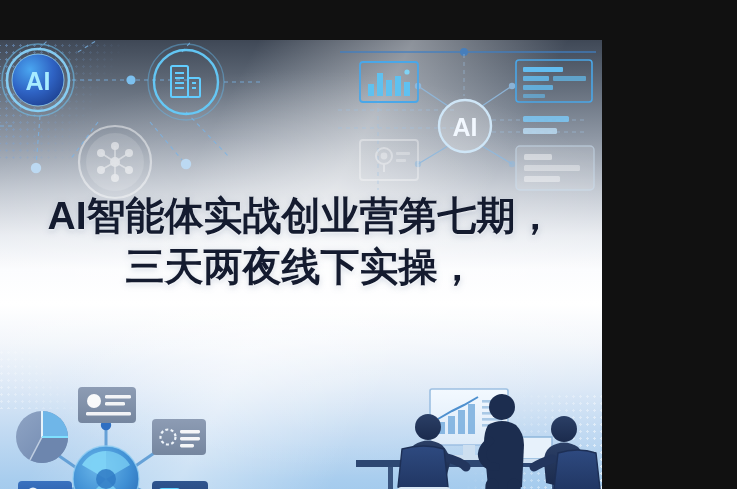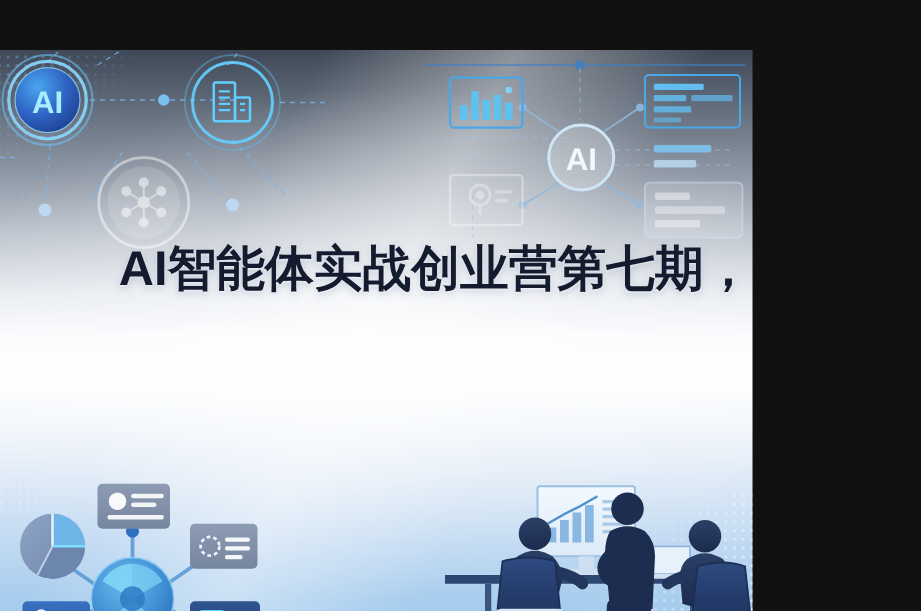--- a/index.html
+++ b/index.html
@@ -43,21 +43,21 @@
   .dots-tl{left:-4px;top:2px;width:130px;height:120px;color:rgba(120,165,220,.55);
     -webkit-mask-image:linear-gradient(115deg,#000 5%,transparent 72%);mask-image:linear-gradient(115deg,#000 5%,transparent 72%);}
   .dots-br{right:-6px;bottom:6px;width:150px;height:130px;color:rgba(255,255,255,.70);
     -webkit-mask-image:linear-gradient(300deg,#000 10%,transparent 75%);mask-image:linear-gradient(300deg,#000 10%,transparent 75%);}
   .dots-bl{left:-2px;bottom:120px;width:80px;height:60px;color:rgba(255,255,255,.35);
     -webkit-mask-image:linear-gradient(60deg,#000 10%,transparent 80%);mask-image:linear-gradient(60deg,#000 10%,transparent 80%);}
 
   
   .title{
     position:absolute;left:0;right:0;top:150px;
-    text-align:right;z-index:40;
+    text-align:center;z-index:40;
   }
   .title .ln{
     display:block;
     color:#141b2f;
     font-weight:bold;
     font-size:39px;
     line-height:51px;
     letter-spacing:0px;
     text-shadow:0 1px 2px rgba(255,255,255,.65), 0 2px 6px rgba(120,140,170,.35);
     white-space:nowrap;
@@ -422,15 +422,16 @@
       <rect x="214" y="122" width="48" height="8" rx="3" fill="#d7e5f3"></rect>
       <rect x="234" y="130" width="6" height="14" fill="#365584"></rect>
       <path d="M216 152 L237 143 L258 152" stroke="#365584" stroke-width="4" fill="none"></path>
       <circle cx="216" cy="154" r="4" fill="#2c4876"></circle>
       <circle cx="258" cy="154" r="4" fill="#2c4876"></circle>
     </g>
   </svg>
 
   <div class="title">
     <span class="ln">AI智能体实战创业营第七期，</span>
+    <span class="ln">三天两夜线下实操，</span>
   </div>
 
 </div>
 
 </body></html>

